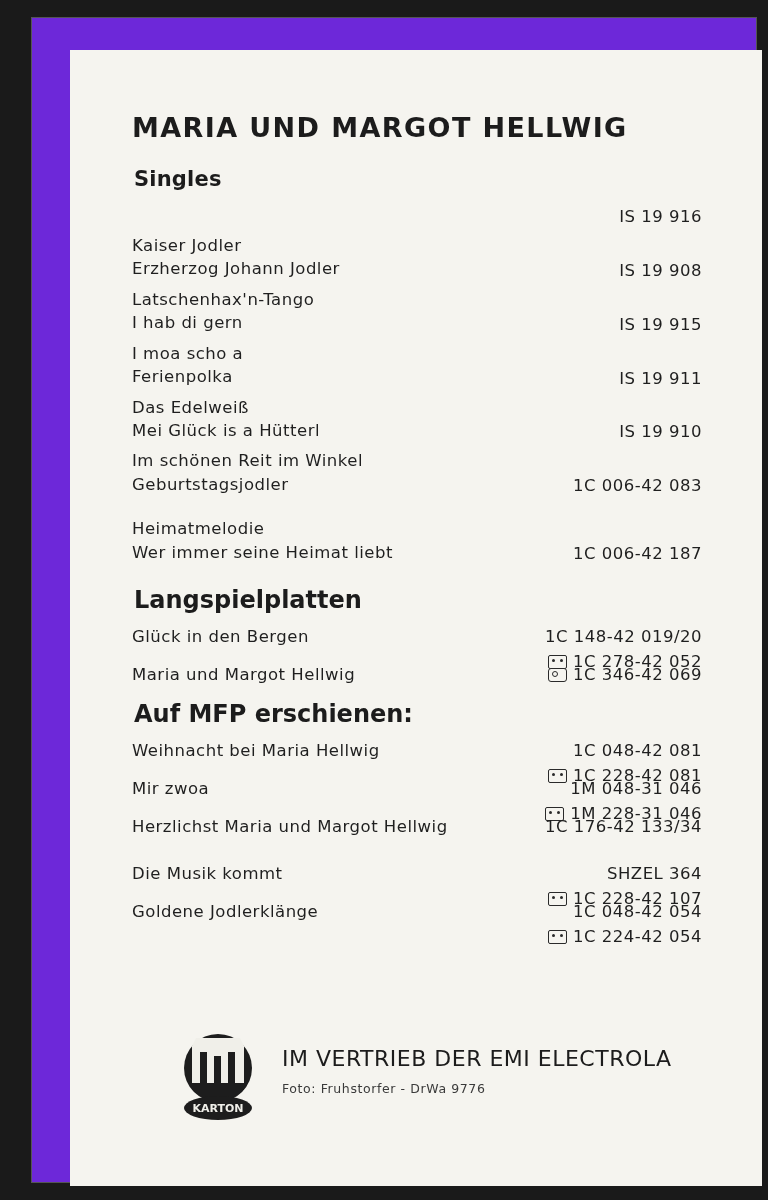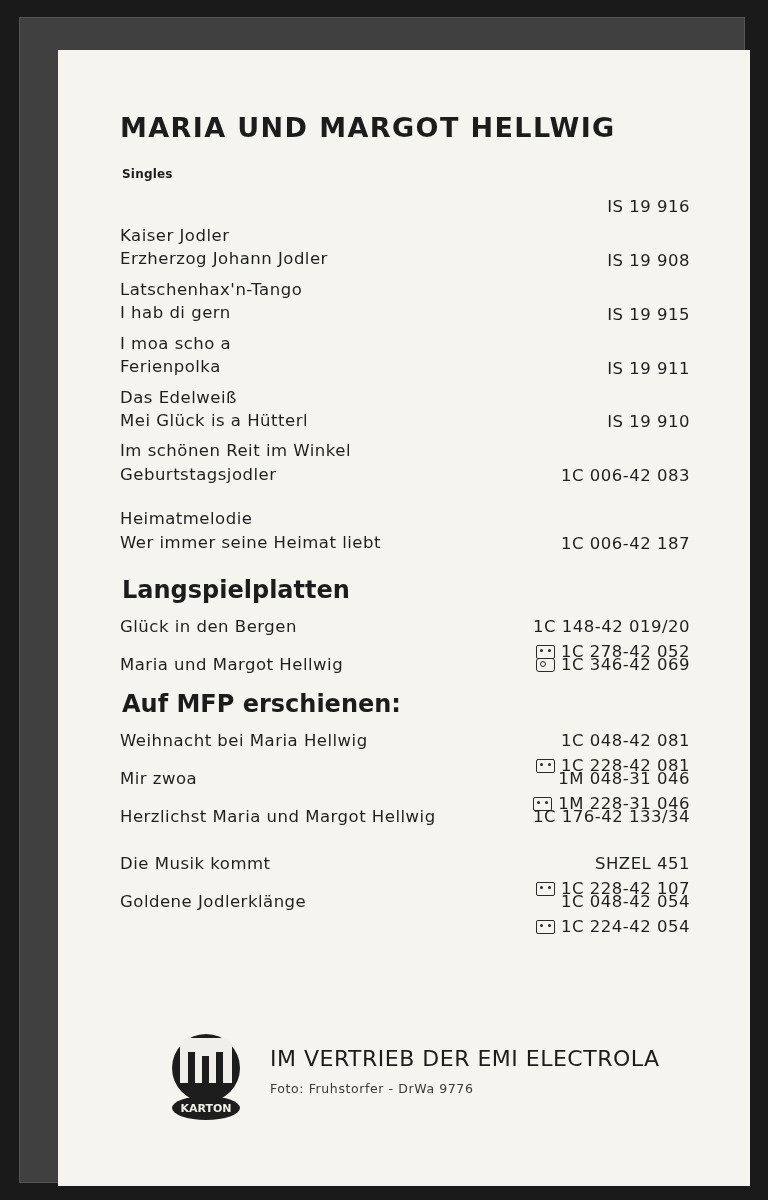--- a/index.html
+++ b/index.html
@@ -16,25 +16,25 @@
   .card-outer {
     position: absolute;
     left: 0; top: 0;
     width: 768px;
     height: 1200px;
     background: #1a1a1a;
     box-sizing: border-box;
   }
   .card-border {
     position: absolute;
-    left: 20px;
+    left: 32px;
     top: 18px;
     width: 724px;
     height: 1164px;
-    background: #404040;
+    background: #6d28d9;
     box-sizing: border-box;
     box-shadow: 0 0 0 1px #555;
     text-decoration: underline;
   }
   .card-inner {
     position: absolute;
     left: 38px;
     top: 32px;
     width: 692px;
     height: 1136px;
@@ -54,21 +54,21 @@
     font-size: 27px;
     letter-spacing: 1.4px;
     color: #1c1c1c;
     margin: 0 0 24px 0;
     white-space: nowrap;
   }
 
   .section-head {
     font-family: "DejaVu Sans", sans-serif;
     font-weight: bold;
-    font-size: 12px;
+    font-size: 21px;
     color: #1c1c1c;
     margin: 0 0 8px 2px;
     letter-spacing: 0.2px;
   }
 
   .singles {
     margin-bottom: 22px;
   }
   .single-entry {
     position: relative;
@@ -346,21 +346,21 @@
               <div class="lp-cat-row">
                 <span>1C 176-42 133/34</span>
               </div>
             </div>
           </div>
 
           <div class="lp-entry spacer-top">
             <div class="lp-title">Die Musik kommt</div>
             <div class="lp-cats">
               <div class="lp-cat-row">
-                <span>SHZEL 451</span>
+                <span>SHZEL 364</span>
               </div>
               <div class="lp-cat-row">
                 <span class="cassette-icon"></span>
                 <span>1C 228-42 107</span>
               </div>
             </div>
           </div>
 
           <div class="lp-entry">
             <div class="lp-title">Goldene Jodlerklänge</div>

